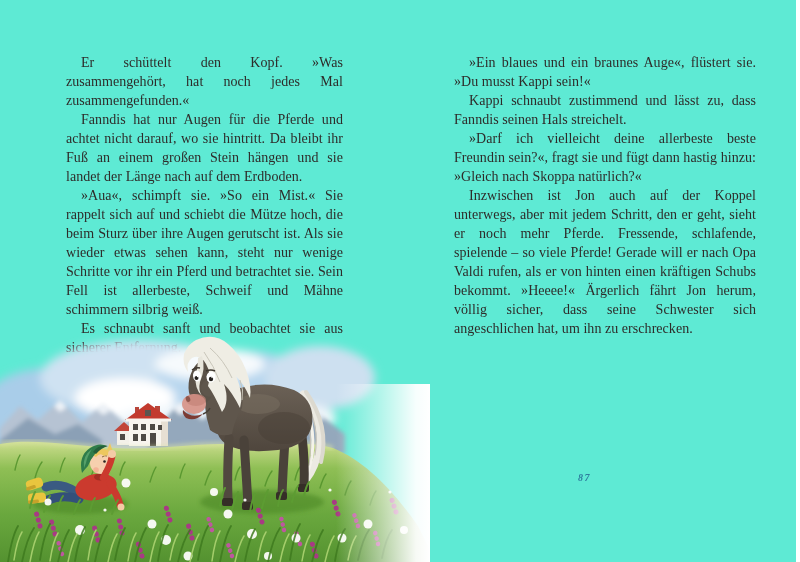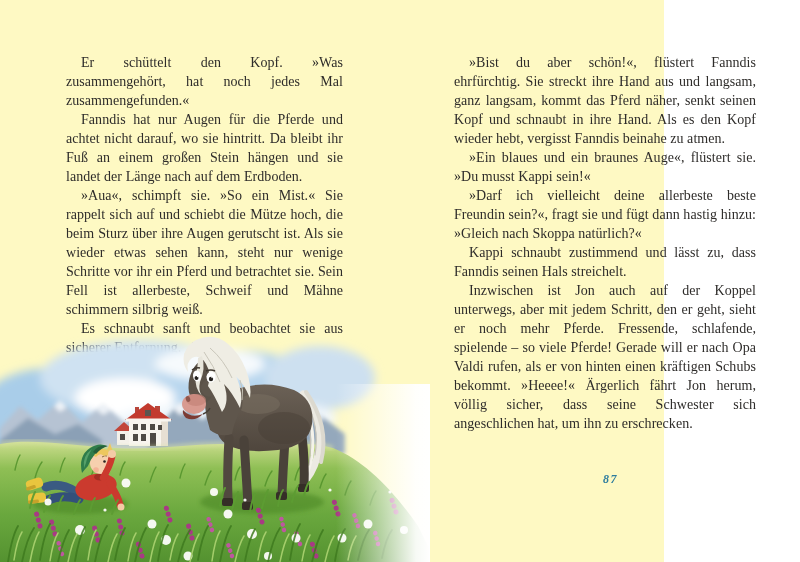--- a/index.html
+++ b/index.html
@@ -3,65 +3,64 @@
 <meta charset="utf-8">
 <style>
   html, body {
     margin: 0; padding: 0;
     width: 800px; height: 562px;
     background: #ffffff;
     overflow: hidden;
   }
   .spread {
     position: relative;
-    width: 664px; height: 562px;
-    background: #fef9c3;
+    width: 796px; height: 562px;
+    background: #5eead4;
     font-family: "Liberation Serif", serif;
   }
   .page-text {
     position: absolute;
     color: #2e2c2a;
     font-size: 14px;
     line-height: 19px;
     text-align: justify;
     letter-spacing: 0.05px;
   }
   .page-text p { margin: 0; text-indent: 15px; }
   .page-text.left  { left: 66px;  top: 53px; width: 277px; }
   .page-text.right { left: 454px; top: 53px; width: 302px; }
   .page-number {
     position: absolute;
     left: 578px; top: 472px; width: 40px;
-    text-align: right;
+    text-align: left;
     font-family: "Liberation Serif", serif;
     font-style: italic;
     font-weight: bold;
-    font-size: 12px;
+    font-size: 10px;
     letter-spacing: 1.5px;
     color: #2e7d9e;
   }
   .illustration { position: absolute; left: 0; top: 330px; }
 </style>
 </head>
 <body>
 
 <div class="spread">
 
   <section class="page-text left">
     <p>Er schüttelt den Kopf. »Was zusammengehört, hat noch jedes Mal zusammengefunden.«</p>
     <p>Fanndis hat nur Augen für die Pferde und achtet nicht darauf, wo sie hintritt. Da bleibt ihr Fuß an einem großen Stein hängen und sie landet der Länge nach auf dem Erdboden.</p>
     <p>»Aua«, schimpft sie. »So ein Mist.« Sie rappelt sich auf und schiebt die Mütze hoch, die beim Sturz über ihre Augen gerutscht ist. Als sie wieder etwas sehen kann, steht nur wenige Schritte vor ihr ein Pferd und betrachtet sie. Sein Fell ist allerbeste, Schweif und Mähne schimmern silbrig weiß.</p>
     <p>Es schnaubt sanft und beobachtet sie aus sicherer Entfernung.</p>
   </section>
 
   <section class="page-text right">
-    <p>»Bist du aber schön!«, flüstert Fanndis ehrfürchtig. Sie streckt ihre Hand aus und langsam, ganz langsam, kommt das Pferd näher, senkt seinen Kopf und schnaubt in ihre Hand. Als es den Kopf wieder hebt, vergisst Fanndis beinahe zu atmen.</p>
     <p>»Ein blaues und ein braunes Auge«, flüstert sie. »Du musst Kappi sein!«</p>
+    <p>Kappi schnaubt zustimmend und lässt zu, dass Fanndis seinen Hals streichelt.</p>
     <p>»Darf ich vielleicht deine allerbeste beste Freundin sein?«, fragt sie und fügt dann hastig hinzu: »Gleich nach Skoppa natürlich?«</p>
-    <p>Kappi schnaubt zustimmend und lässt zu, dass Fanndis seinen Hals streichelt.</p>
     <p>Inzwischen ist Jon auch auf der Koppel unterwegs, aber mit jedem Schritt, den er geht, sieht er noch mehr Pferde. Fressende, schlafende, spielende – so viele Pferde! Gerade will er nach Opa Valdi rufen, als er von hinten einen kräftigen Schubs bekommt. »Heeee!« Ärgerlich fährt Jon herum, völlig sicher, dass seine Schwester sich angeschlichen hat, um ihn zu erschrecken.</p>
   </section>
 
   <div class="page-number">87</div>
 
   <svg class="illustration" width="430" height="232" viewBox="0 0 430 232" aria-hidden="true">
     <defs>
       <filter id="soft" x="-30%" y="-30%" width="160%" height="160%">
           <feGaussianBlur stdDeviation="5"></feGaussianBlur>
         </filter>

